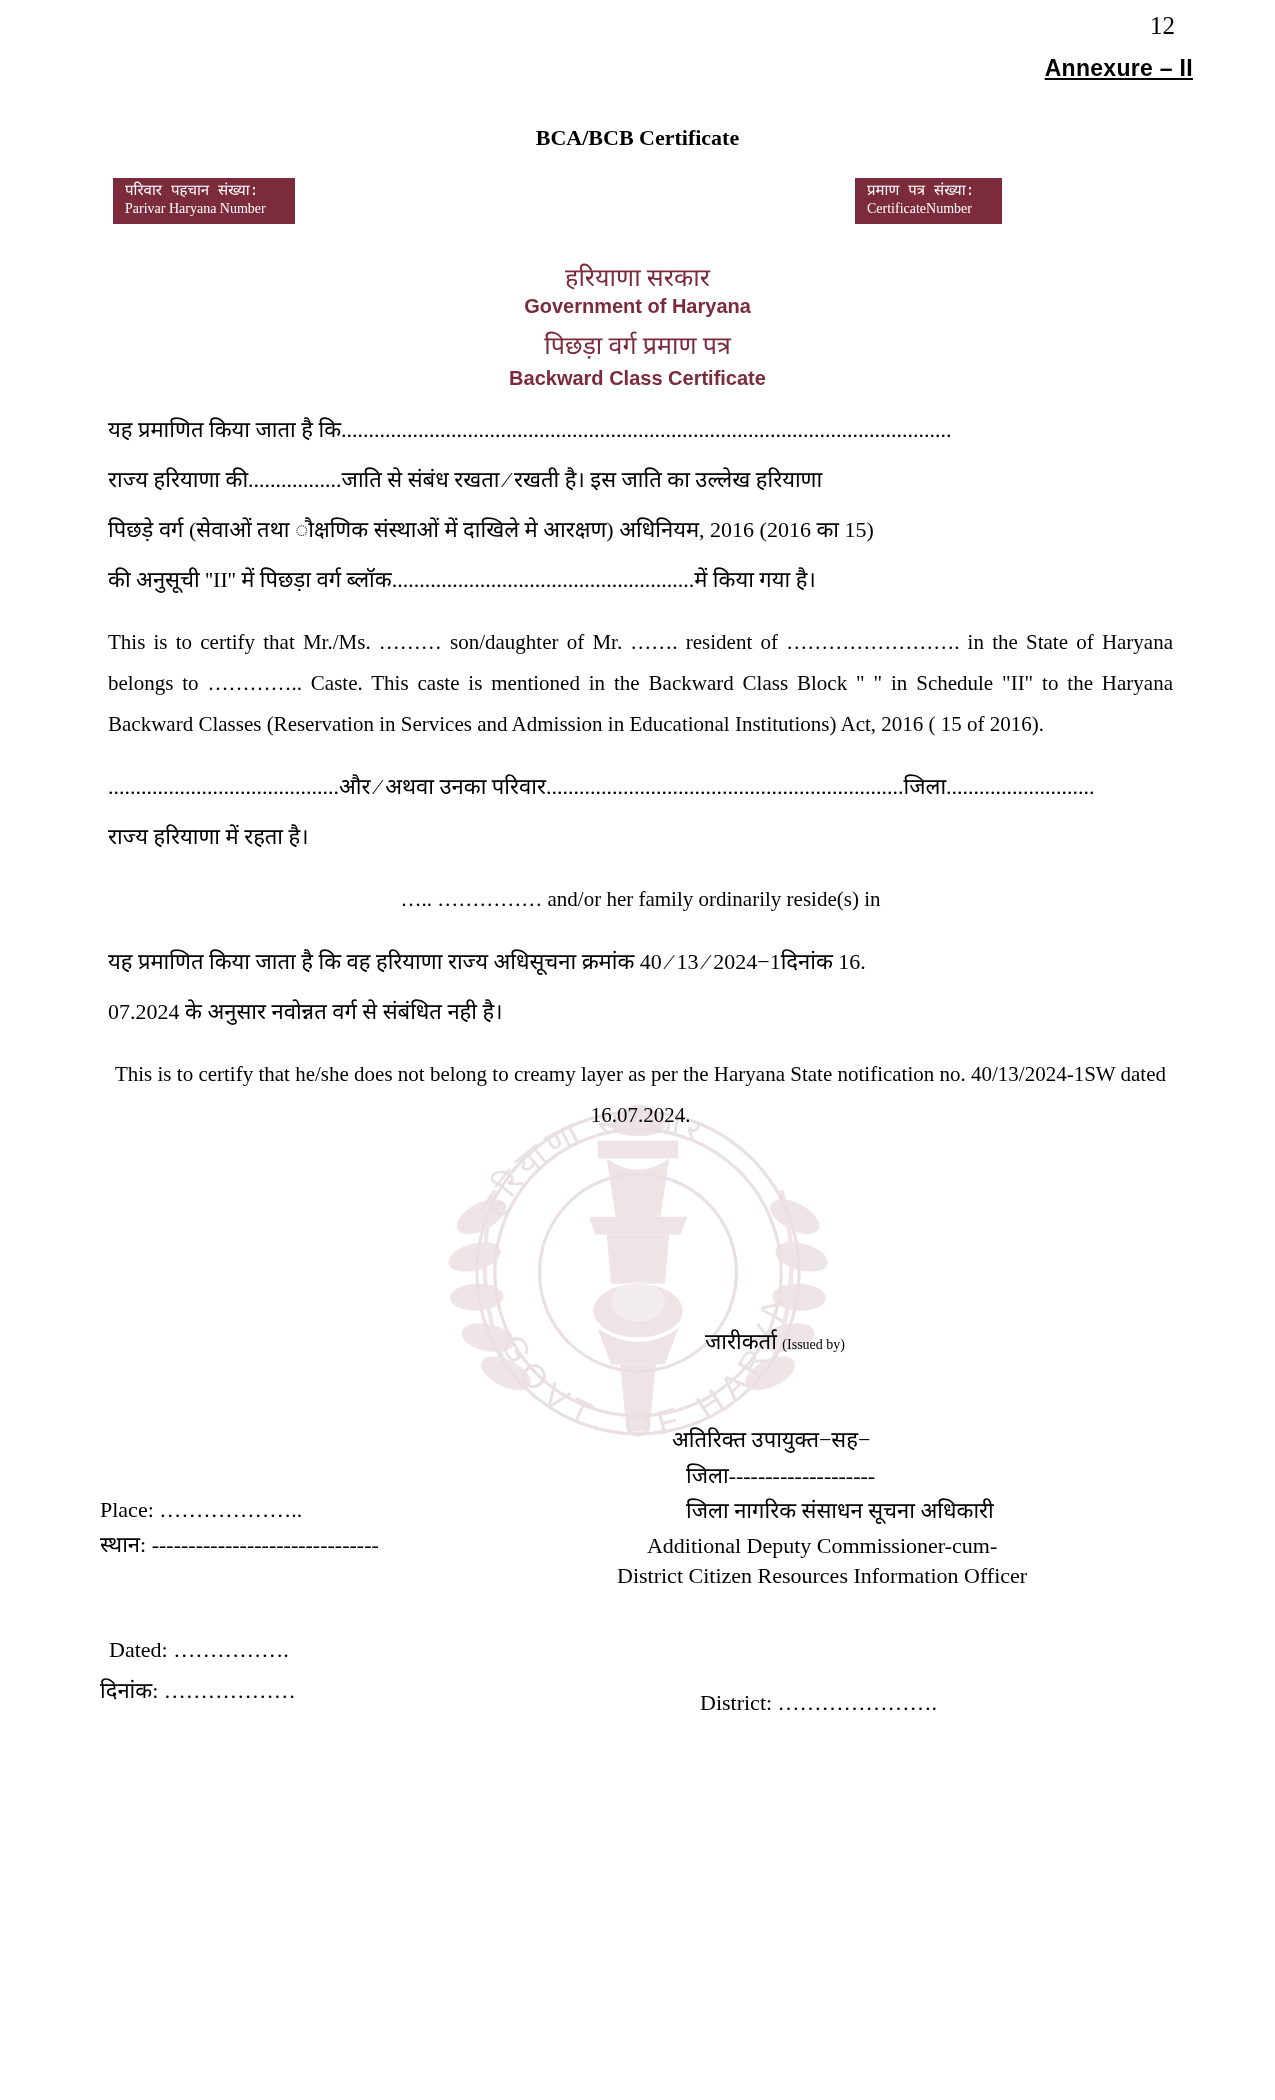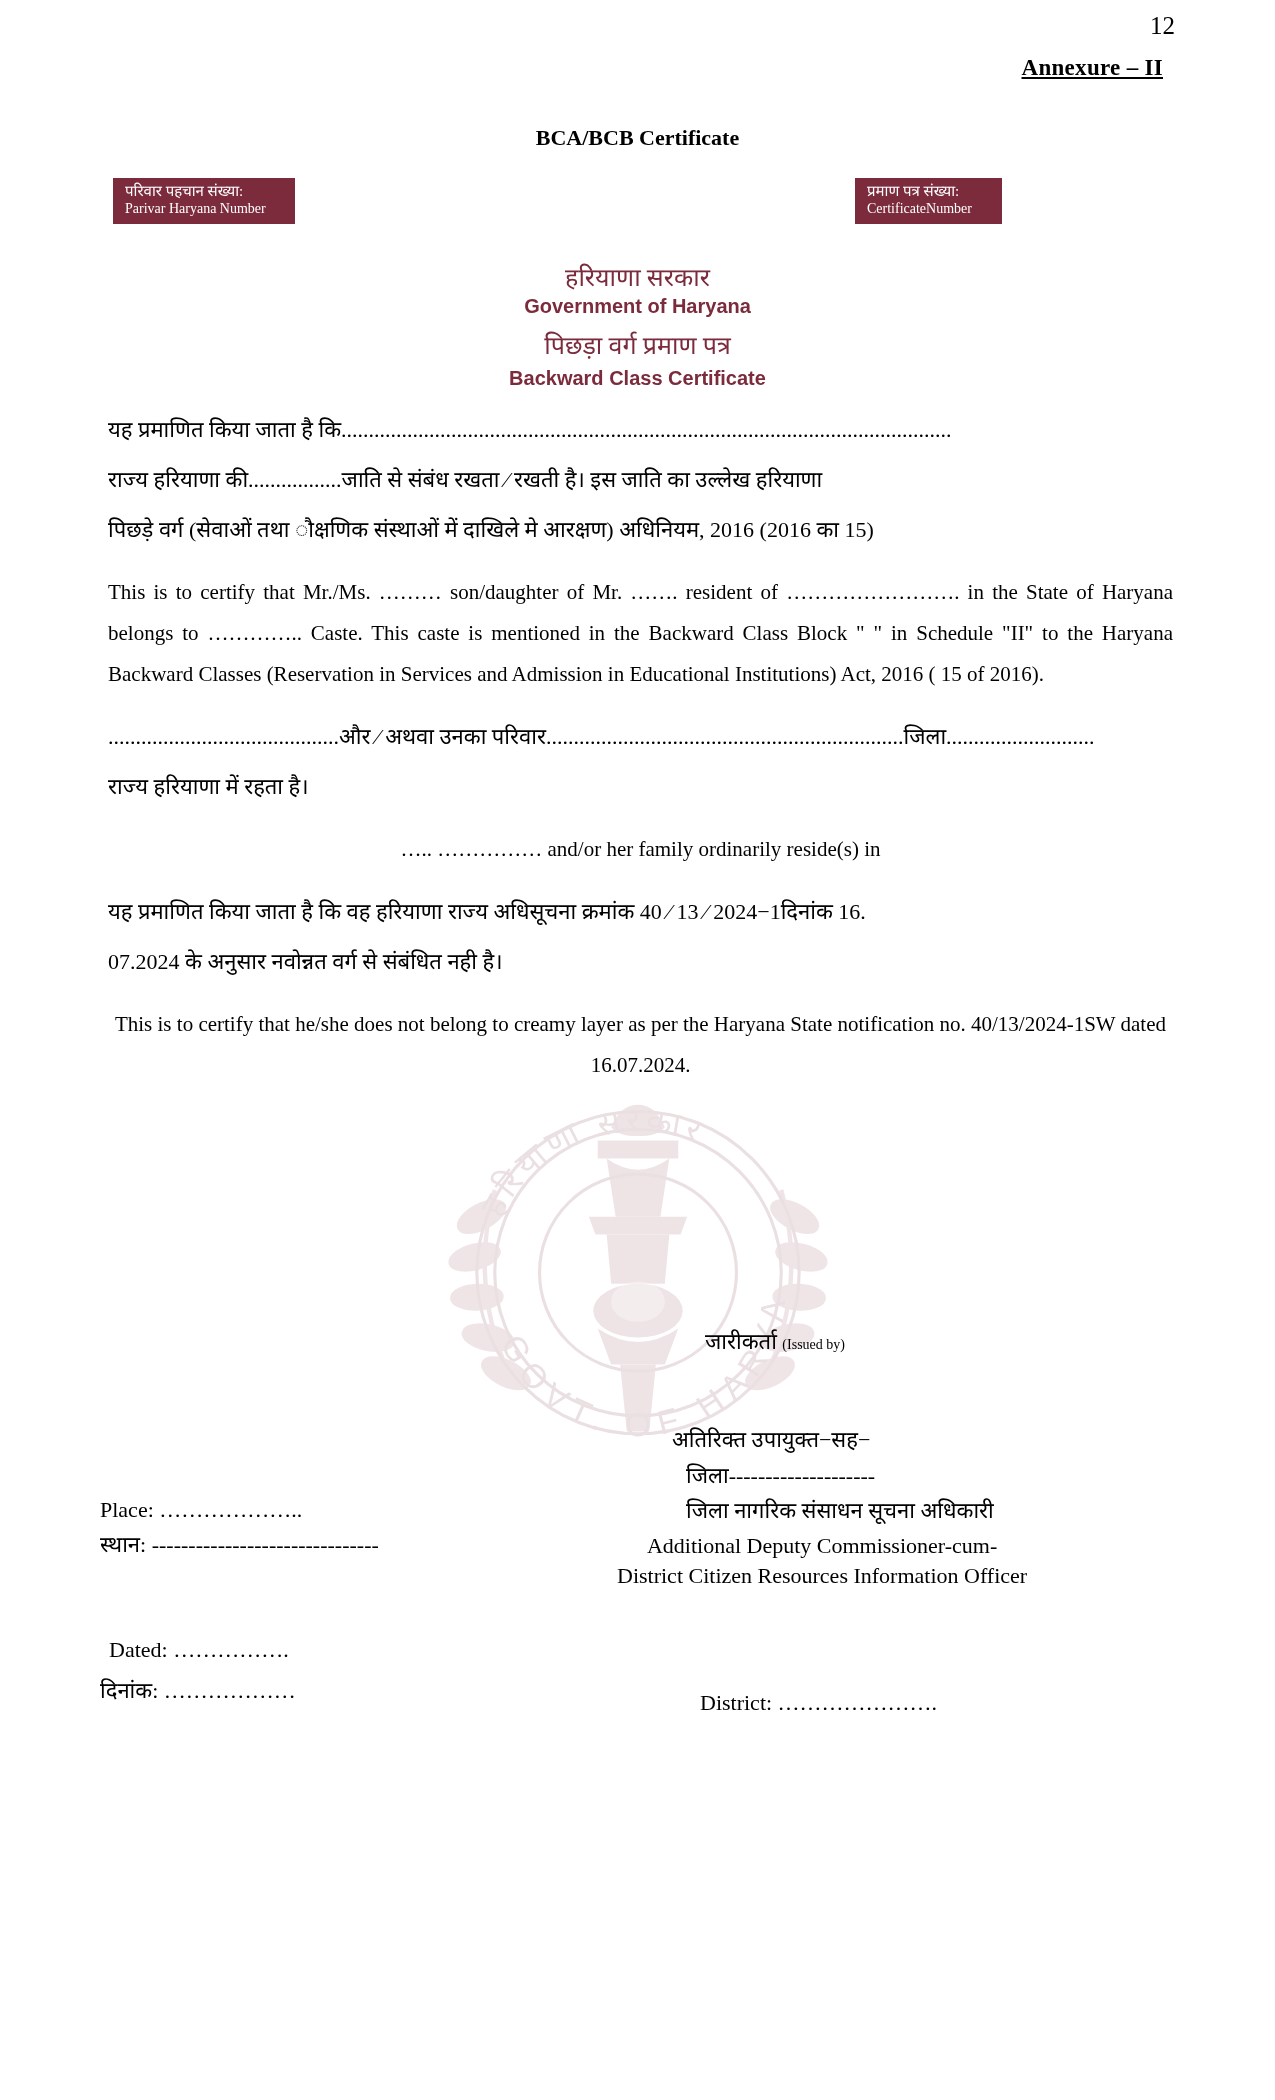--- a/index.html
+++ b/index.html
@@ -37,27 +37,27 @@
   .page-number {
     position: absolute;
     right: 100px;
     top: 12px;
     font-size: 25px;
     font-weight: 400;
     font-family: "Liberation Serif", serif;
   }
   .annexure {
     position: absolute;
-    right: 112px;
+    right: 82px;
     top: 55px;
     font-size: 23px;
     font-weight: bold;
     text-decoration: underline;
     letter-spacing: 0.3px;
-    font-family: Liberation Serif, serif;
+    font-family: Liberation Sans, sans-serif;
   }
   .bca-title {
     position: absolute;
     left: 0;
     right: 0;
     top: 125px;
     text-align: center;
     font-size: 22px;
     font-weight: bold;
     font-family: "Liberation Serif", serif;
@@ -66,21 +66,21 @@
   
   .field-box {
     position: absolute;
     background: #7B2B3C;
     color: #ffffff;
     padding: 5px 10px 7px 12px;
     line-height: 1.18;
   }
   .field-box .hi {
     font-size: 15px;
-    font-family: Liberation Serif, serif;
+    font-family: Liberation Mono, monospace;
     display: block;
   }
   .field-box .en {
     font-size: 14px;
     font-family: "Liberation Serif", serif;
     display: block;
   }
   #ppn-box  { left: 113px; top: 178px; width: 160px; }
   #cert-box { left: 855px; top: 178px; width: 125px; }
 
@@ -285,20 +285,21 @@
     <div class="head-hi-1">हरियाणा सरकार</div>
     <div class="head-en-1">Government of Haryana</div>
     <div class="head-hi-2">पिछड़ा वर्ग प्रमाण पत्र</div>
     <div class="head-en-2">Backward Class Certificate</div>
   </div>
 
   <div class="body-wrap layer">
     <p class="hi nojust">यह  प्रमाणित  किया  जाता  है  कि...............................................................................................................</p>
     <p class="hi">राज्य  हरियाणा  की.................जाति  से  संबंध  रखता ⁄ रखती  है।  इस  जाति  का  उल्लेख  हरियाणा</p>
     <p class="hi">पिछड़े  वर्ग  (सेवाओं  तथा  ौक्षणिक  संस्थाओं  में  दाखिले  मे  आरक्षण)  अधिनियम,  2016  (2016  का  15)</p>
+    <p class="hi nojust">की  अनुसूची  ''II''  में  पिछड़ा  वर्ग  ब्लॉक.......................................................में  किया  गया  है।</p>
 
     <div class="gap-sm"></div>
 
     <p class="en">This  is  to  certify  that  Mr./Ms.  ………  son/daughter  of  Mr.  …….  resident  of  …………………….  in  the  State  of  Haryana  belongs  to  …………..  Caste.  This  caste  is  mentioned in the Backward Class Block "   " in Schedule "II" to the Haryana Backward Classes (Reservation in Services and Admission in Educational Institutions) Act, 2016 ( 15 of 2016).</p>
 
     <div class="gap-sm"></div>
 
     <p class="hi nojust">..........................................और ⁄ अथवा   उनका   परिवार.................................................................जिला...........................</p>
     <p class="hi nojust">राज्य  हरियाणा  में  रहता  है।</p>
 

